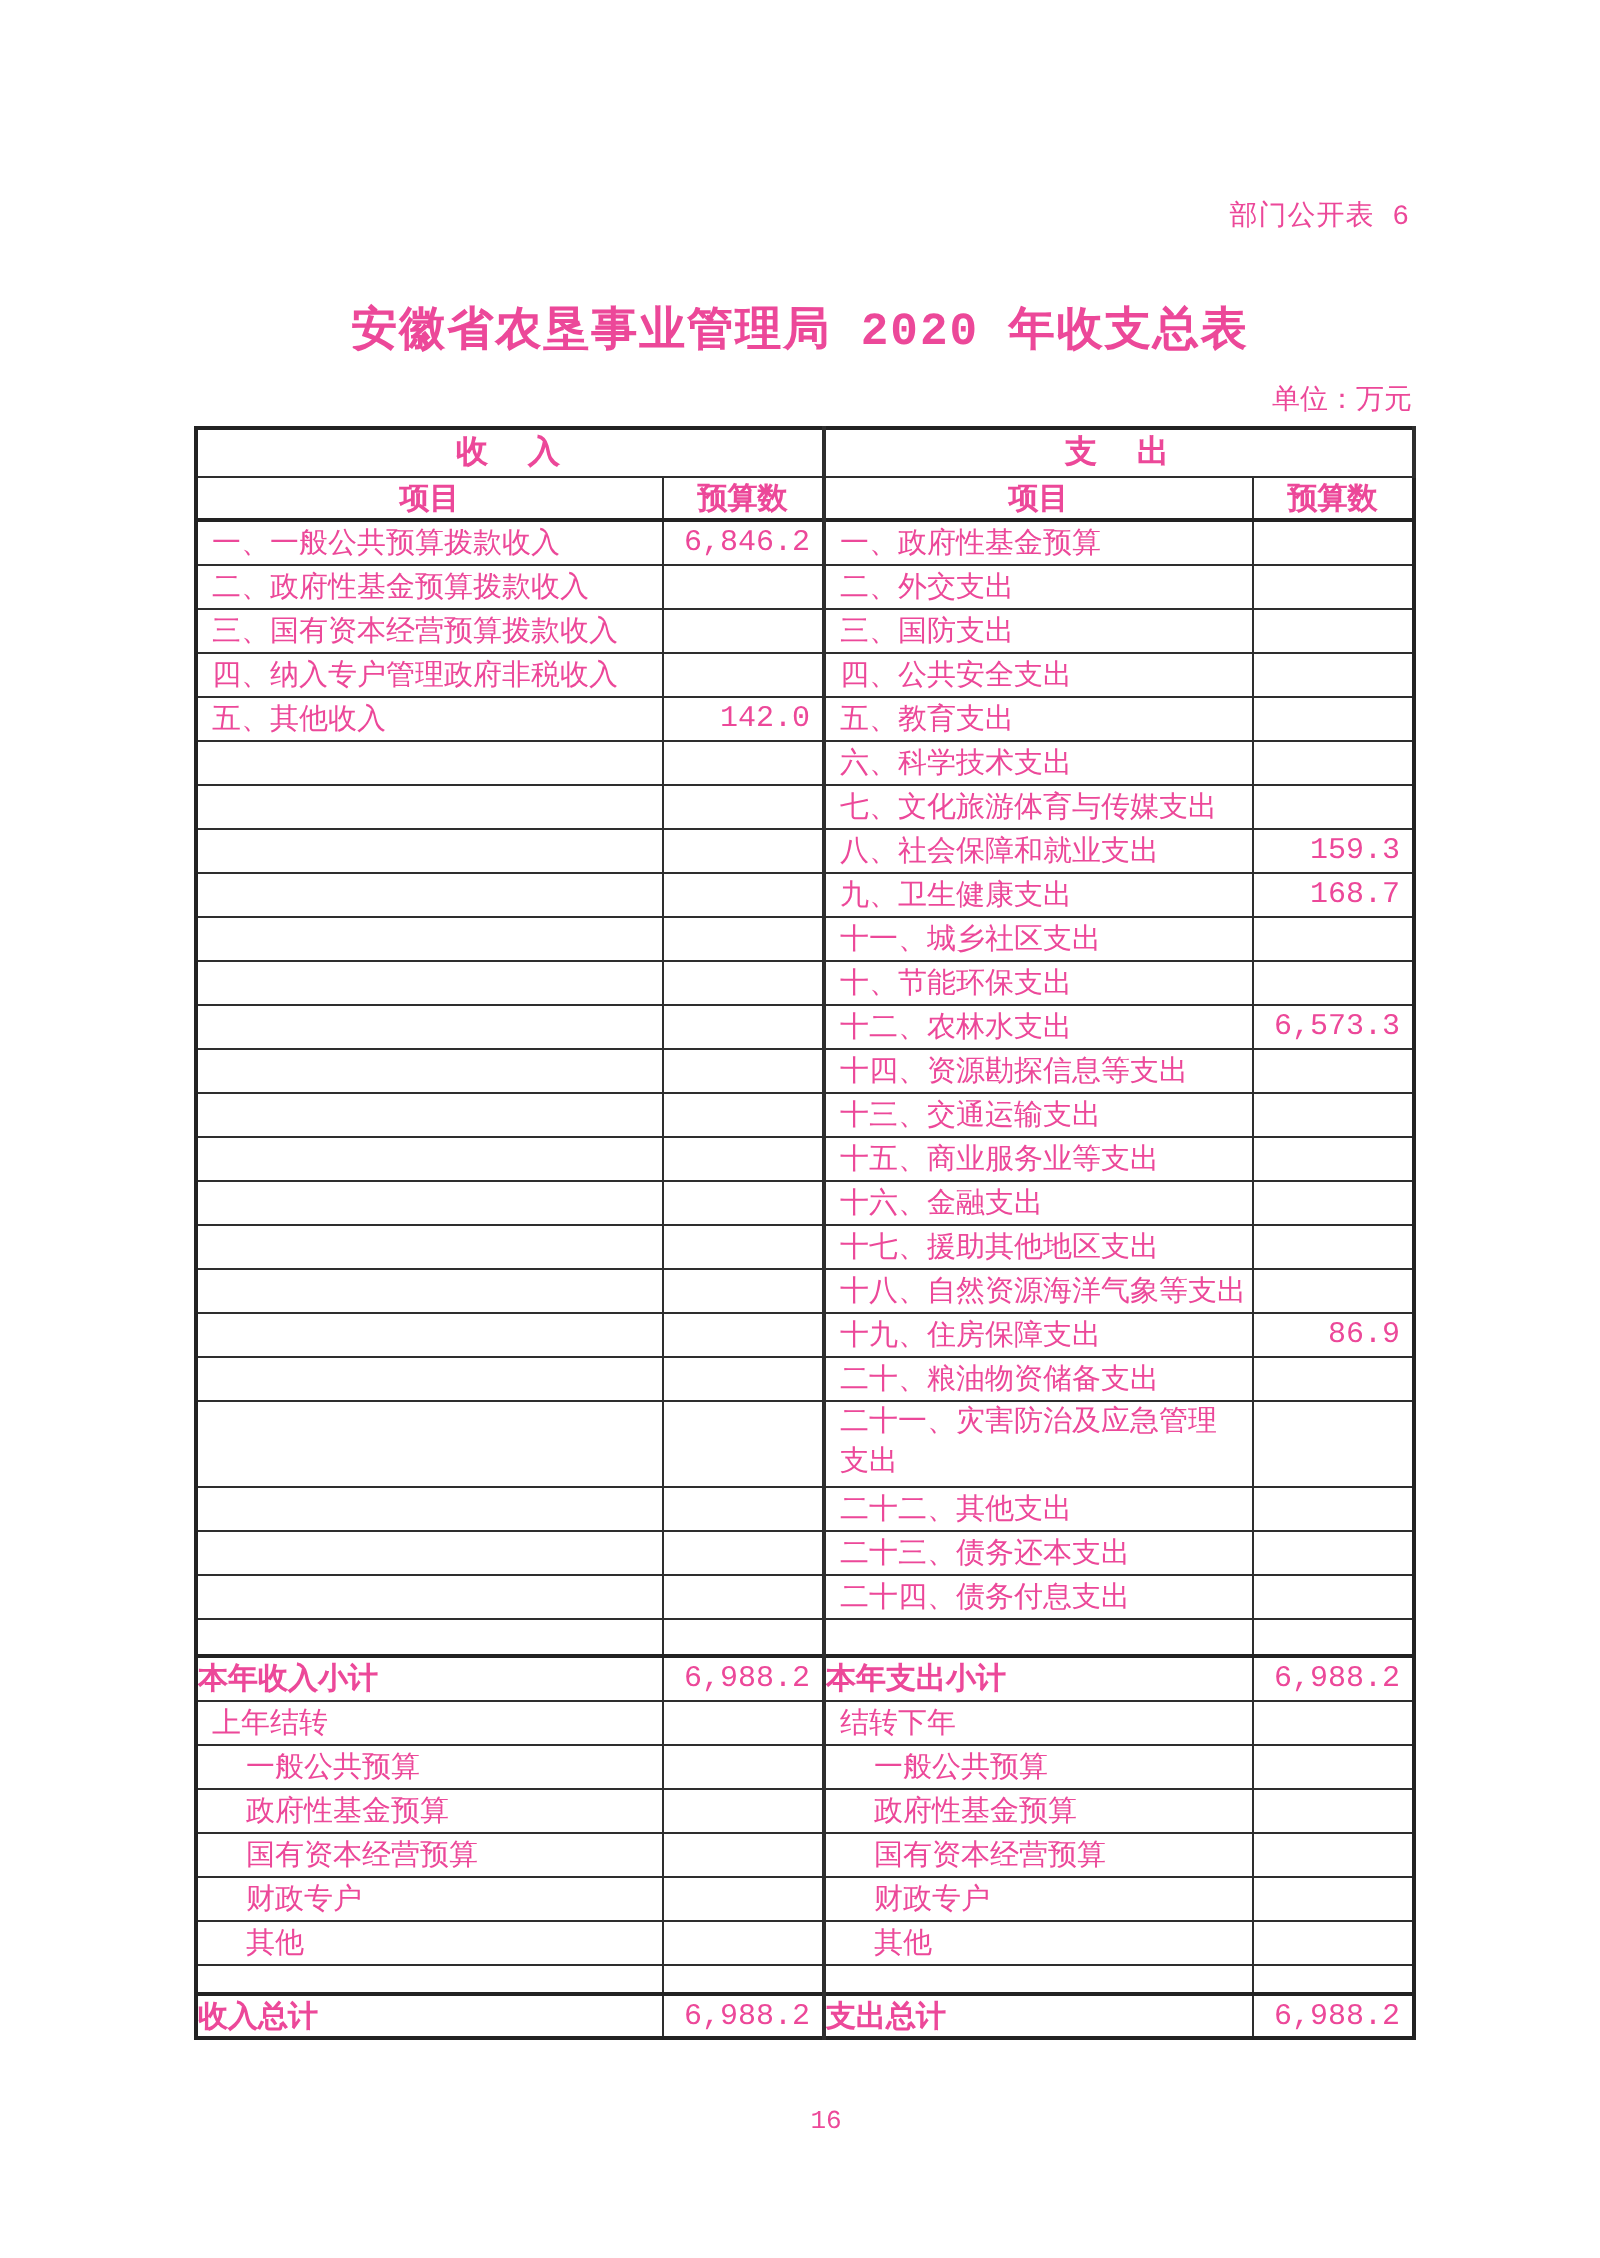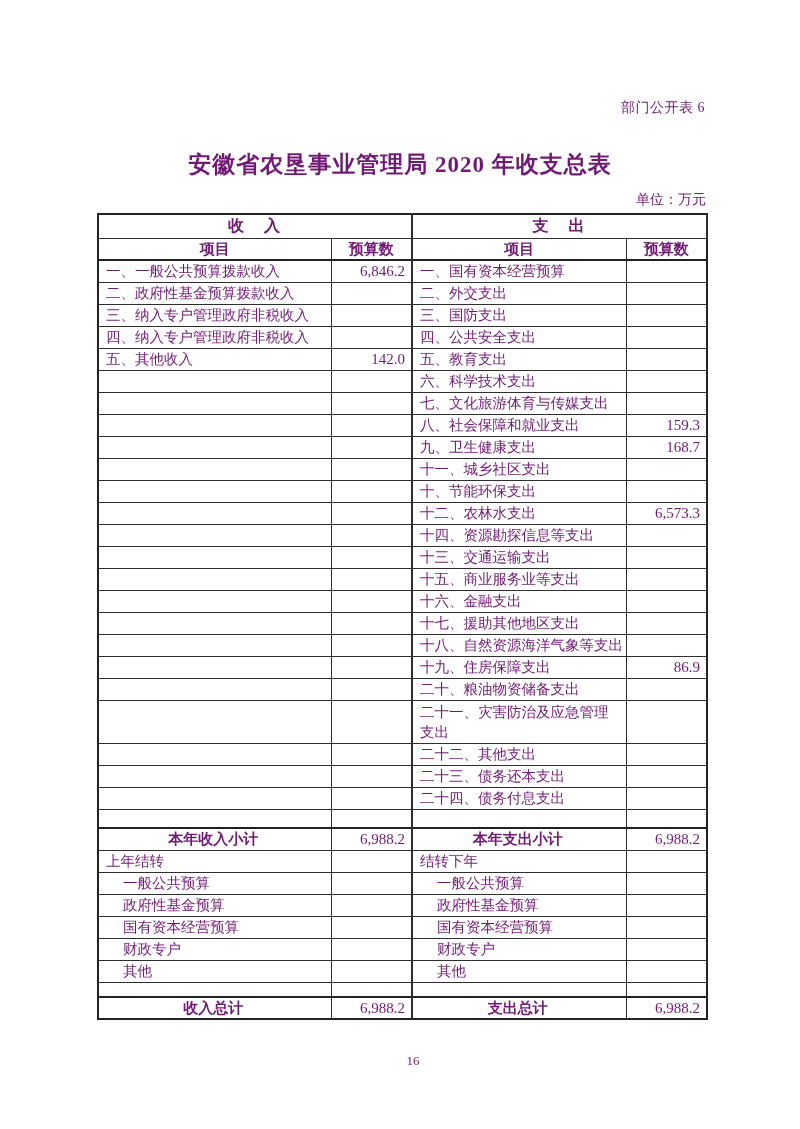--- a/index.html
+++ b/index.html
@@ -1,22 +1,22 @@
 <!DOCTYPE html>
 <html><head>
 <meta charset="utf-8">
 <style>
   html,body { margin:0; padding:0; background:#e8e8e8; }
   .page {
     position:relative;
     width:800px; height:1129px;
     margin:0 auto;
     background:#ffffff;
-    font-family:Liberation Serif, serif;
-    color:#701a75;
+    font-family:Liberation Mono, monospace;
+    color:#ec4899;
     overflow:hidden;
   }
   .corner {
     position:absolute; top:99px; right:95px;
     font-size:14px; letter-spacing:0.5px;
   }
   .title {
     position:absolute; top:149px; left:0; width:100%;
     margin:0; text-align:center;
     font-size:23px; font-weight:bold; letter-spacing:1px;
@@ -58,21 +58,21 @@
     padding-right:6px;
     white-space:nowrap;
   }
   tbody tr { height:22px; }
   tr.tall { height:43px; }
   tr.tall td.item { white-space:normal; line-height:20px; }
   tr.spacer  { height:19px; }
   tr.spacer2 { height:15px; }
   tr.subtotal td, tr.total td { border-top:2px solid #222; }
   tr.subtotal td.item, tr.total td.item {
-    text-align:center; font-weight:bold; padding-left:0; font-size:15px;
+    font-weight:bold; padding-left:0; font-size:15px;
   }
   tr.sub td.item { padding-left:24px;margin-left:17px; }
 
   .pagenum {
     position:absolute; top:1032px; left:97px; width:632px;
     text-align:center; font-size:13px;margin-top:21px;
   }
 </style>
 </head>
 <body>
@@ -101,31 +101,31 @@
         <th>项目</th>
         <th>预算数</th>
         <th>项目</th>
         <th>预算数</th>
       </tr>
     </thead>
     <tbody>
         <tr>
           <td class="item">一、一般公共预算拨款收入</td>
           <td class="val">6,846.2</td>
-          <td class="item">一、国有资本经营预算</td>
+          <td class="item">一、政府性基金预算</td>
           <td class="val"></td>
         </tr>
         <tr>
           <td class="item">二、政府性基金预算拨款收入</td>
           <td class="val"></td>
           <td class="item">二、外交支出</td>
           <td class="val"></td>
         </tr>
         <tr>
-          <td class="item">三、纳入专户管理政府非税收入</td>
+          <td class="item">三、国有资本经营预算拨款收入</td>
           <td class="val"></td>
           <td class="item">三、国防支出</td>
           <td class="val"></td>
         </tr>
         <tr>
           <td class="item">四、纳入专户管理政府非税收入</td>
           <td class="val"></td>
           <td class="item">四、公共安全支出</td>
           <td class="val"></td>
         </tr>

